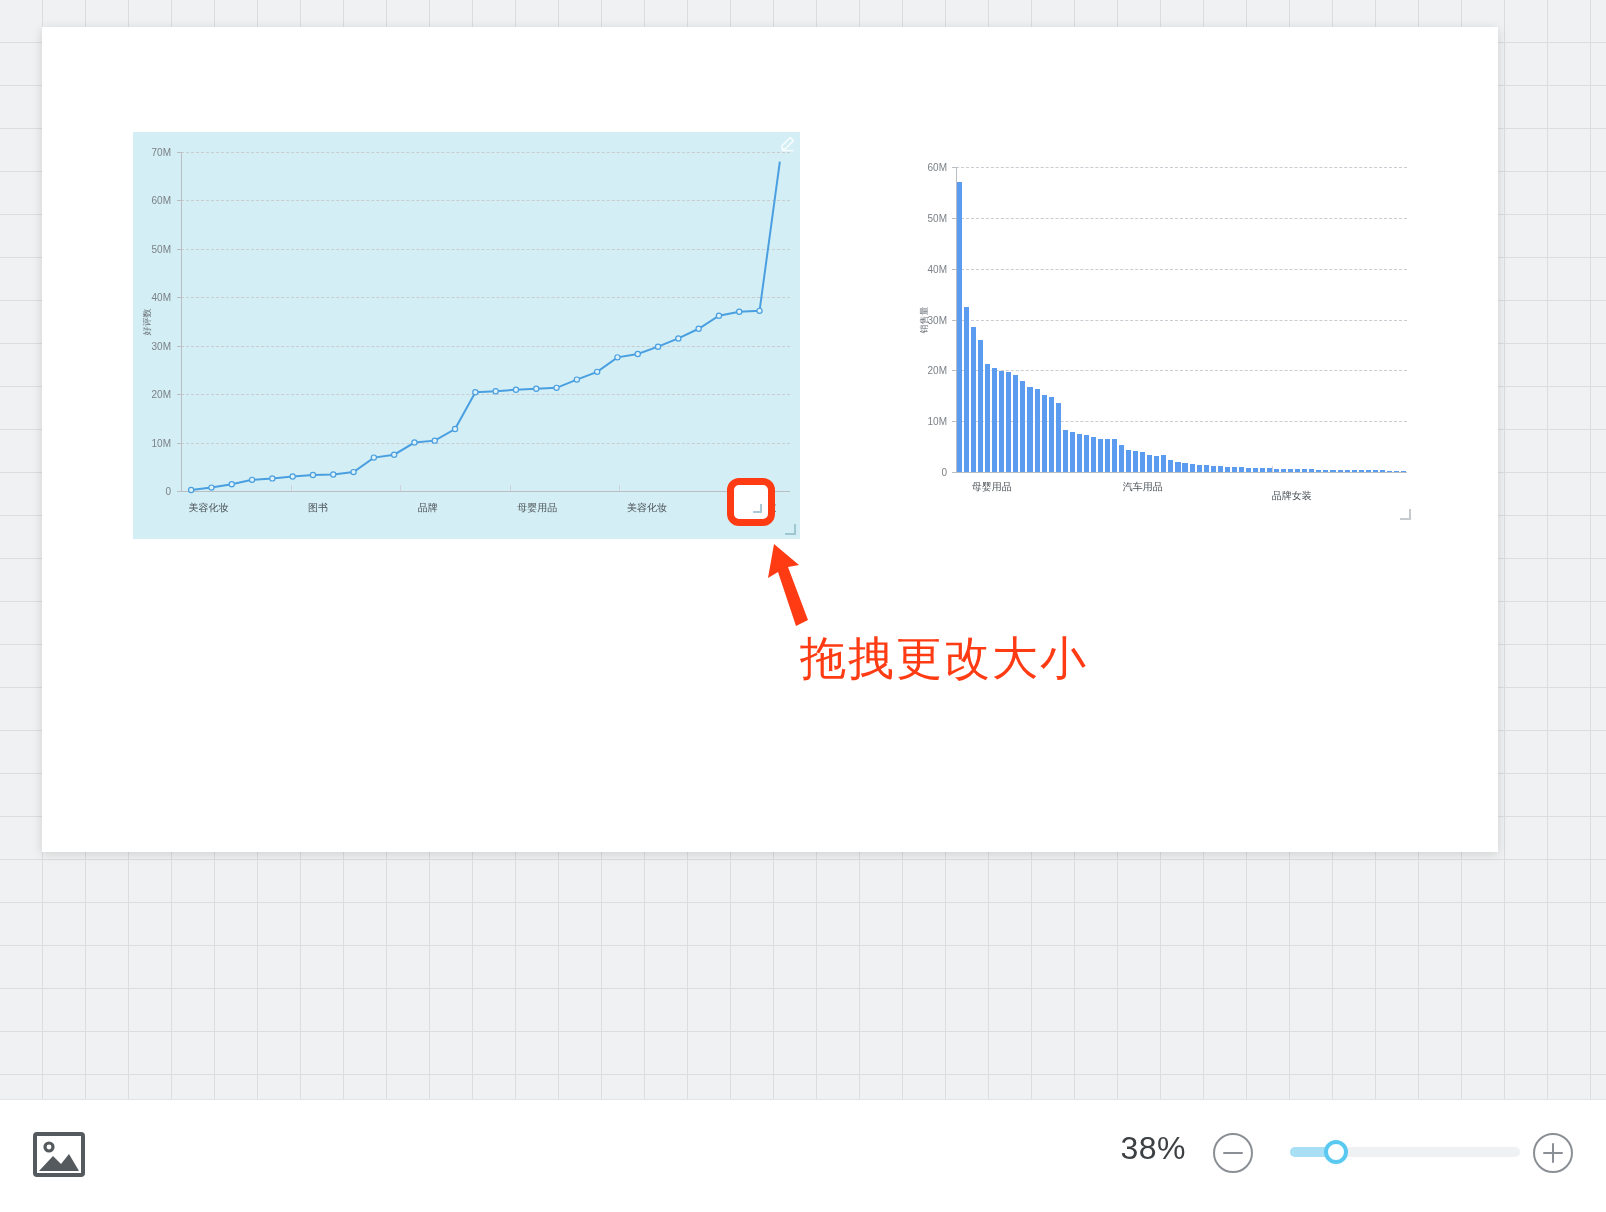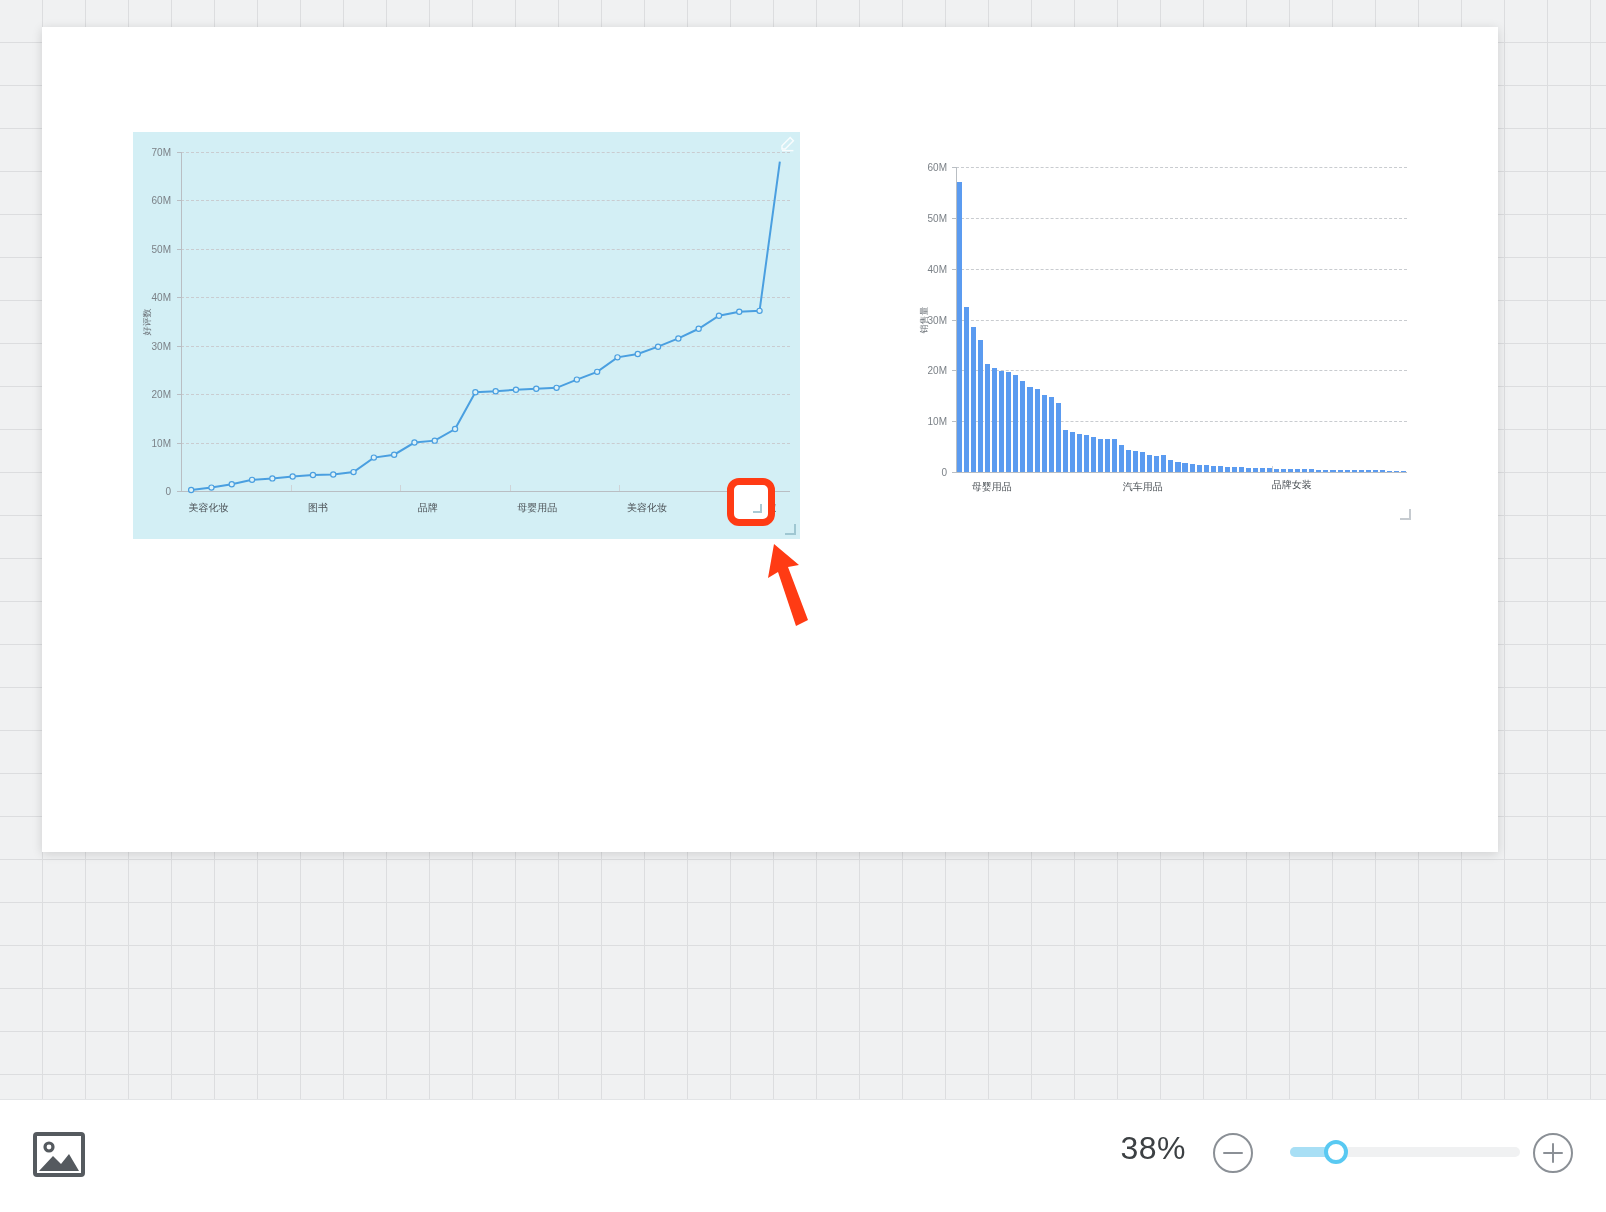--- a/index.html
+++ b/index.html
@@ -227,21 +227,21 @@
           <div class="tickmark" style="left:42px;top:272.1666666666667px;height:1px;width:4px;background:#b9bec3;"></div>
           <div class="tickmark" style="left:42px;top:221.33333333333334px;height:1px;width:4px;background:#b9bec3;"></div>
           <div class="tickmark" style="left:42px;top:170.5px;height:1px;width:4px;background:#b9bec3;"></div>
           <div class="tickmark" style="left:42px;top:119.66666666666669px;height:1px;width:4px;background:#b9bec3;"></div>
           <div class="tickmark" style="left:42px;top:68.83333333333331px;height:1px;width:4px;background:#b9bec3;"></div>
           <div class="tickmark" style="left:42px;top:18px;height:1px;width:4px;background:#b9bec3;"></div>
           <div class="axisline" style="left:46px;top:323px;width:451px;height:1px;"></div>
           <div class="xtick" style="left:61.785000000000004px;top:331px;transform:none;">母婴用品</div>
           <div class="xtick" style="left:212.87px;top:331px;transform:none;">汽车用品</div>
           <div class="xtickmark" style="left:212.87px;top:317px;"></div>
-          <div class="xtick" style="left:361.7px;top:329px;transform:none;">品牌女装</div>
+          <div class="xtick" style="left:361.7px;top:340px;transform:none;">品牌女装</div>
           <div class="xtickmark" style="left:361.7px;top:317px;"></div>
           <div class="axis-title" style="left:14px;top:170.5px;transform:translate(-50%,-50%) rotate(-90deg);">销售量</div>
           <div class="bar" style="left:46.9865625px;bottom:52px;width:5.0737499999999995px;height:289.75px;background:#5b9bf0;"></div>
           <div class="bar" style="left:54.0334375px;bottom:52px;width:5.0737499999999995px;height:165.20833333333331px;background:#5b9bf0;"></div>
           <div class="bar" style="left:61.0803125px;bottom:52px;width:5.0737499999999995px;height:144.875px;background:#5b9bf0;"></div>
           <div class="bar" style="left:68.1271875px;bottom:52px;width:5.0737499999999995px;height:132.16666666666666px;background:#5b9bf0;"></div>
           <div class="bar" style="left:75.1740625px;bottom:52px;width:5.0737499999999995px;height:108.27499999999999px;background:#5b9bf0;"></div>
           <div class="bar" style="left:82.2209375px;bottom:52px;width:5.0737499999999995px;height:104.20833333333333px;background:#5b9bf0;"></div>
           <div class="bar" style="left:89.2678125px;bottom:52px;width:5.0737499999999995px;height:101.15833333333333px;background:#5b9bf0;"></div>
           <div class="bar" style="left:96.3146875px;bottom:52px;width:5.0737499999999995px;height:100.14166666666667px;background:#5b9bf0;"></div>
@@ -309,20 +309,21 @@
 
 
   <div id="resize-highlight">
     <div class="hl-corner"></div>
   </div>
 
   <svg id="anno-arrow" viewBox="0 0 80 90">
     <path d="M22 6 L16 40 L26 34 L44 88 L56 82 L36 29 L47 27 Z" fill="#ff3b14"></path>
   </svg>
 
+  <div class="anno-text" id="anno-resize">拖拽更改大小</div>
 
 </div>
 
 <div id="toolbar">
 
   <div id="image-tool-button">
     <svg viewBox="0 0 52 45">
       <rect x="2" y="2" width="48" height="41" rx="2" fill="none" stroke="#555a5f" stroke-width="4"></rect>
       <circle cx="16" cy="15" r="4" fill="none" stroke="#555a5f" stroke-width="3.2"></circle>
       <path d="M6 39 L20 24 L28 32 L36 22 L46 39 Z" fill="#555a5f"></path>

